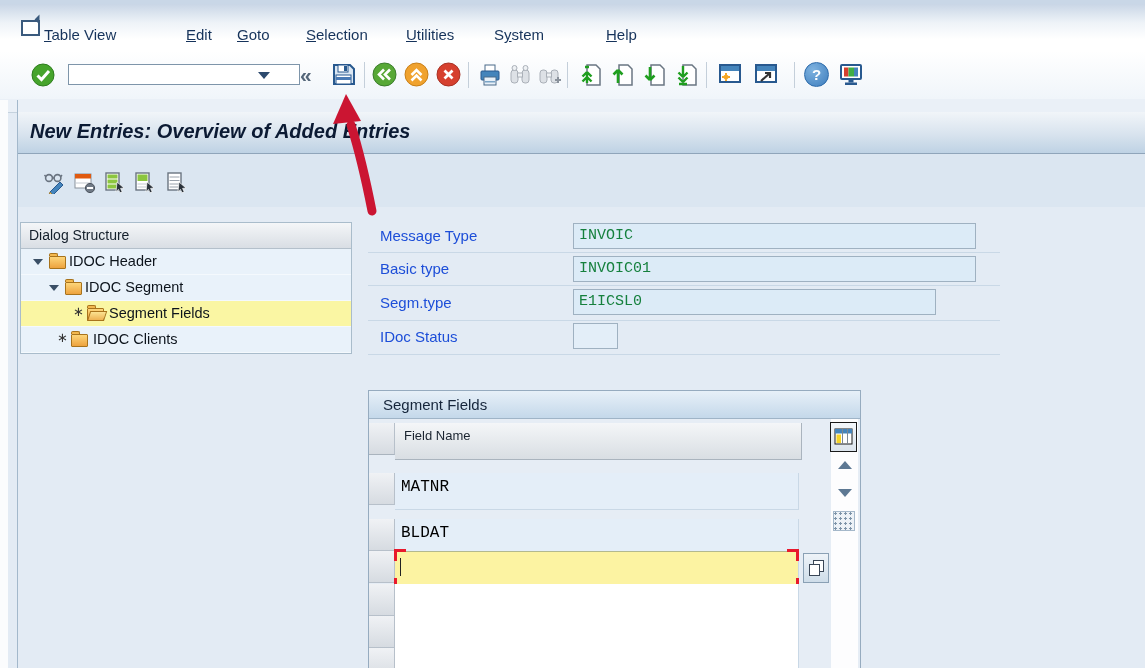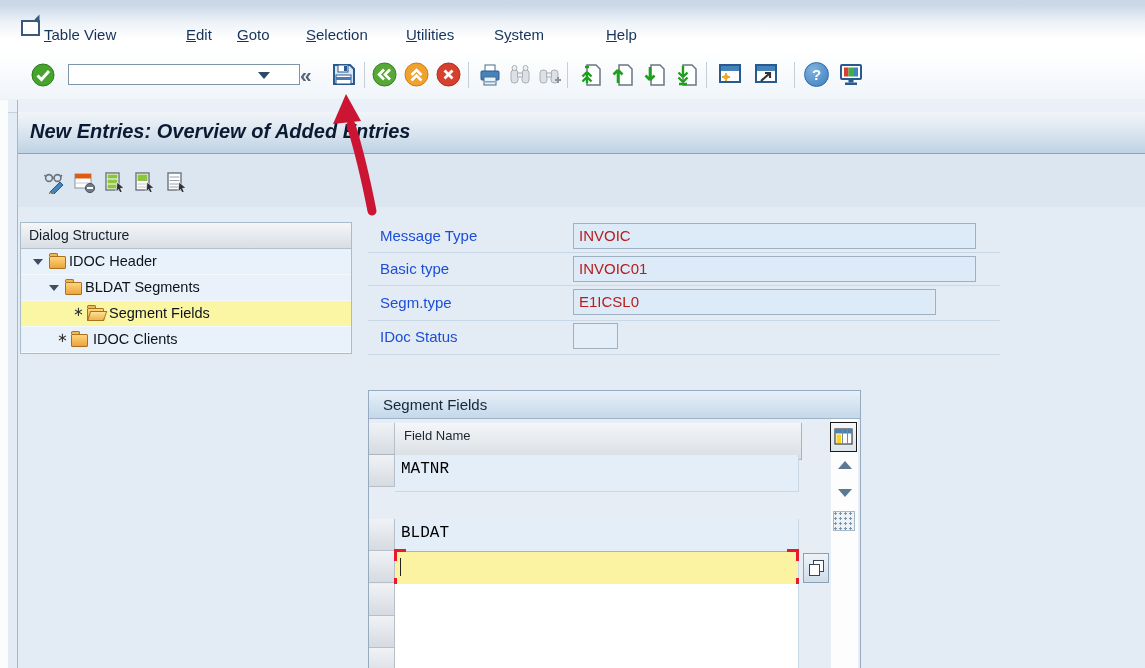--- a/index.html
+++ b/index.html
@@ -60,40 +60,40 @@
   .folder.open::after{content:"";position:absolute;left:-1px;top:2px;width:15px;height:8px;
     background:linear-gradient(#fbe291,#eeb253);border:1px solid #a8731c;transform:skewX(-18deg);transform-origin:bottom left;}
   .r1 .exp{left:12px}.r1 .folder{left:28px}.r1 .tlabel{left:48px}
   .r2 .exp{left:28px}.r2 .folder{left:44px}.r2 .tlabel{left:64px}
   .r3 .leaf{left:52px}.r3 .folder{left:66px}.r3 .tlabel{left:88px}
   .r4 .leaf{left:36px}.r4 .folder{left:50px}.r4 .tlabel{left:72px}
   
   .form{position:absolute;left:368px;top:217px;width:640px;height:142px;}
   .flabel{position:absolute;left:12px;font-size:15px;color:#1d4ed8;}
   .ffield{position:absolute;left:205px;height:24px;background:#dcebf7;border:1px solid #9fb1c1;}
-  .fval{display:block;padding:3px 0 0 5px;font-family:Liberation Sans, sans-serif;font-size:15px;color:#b91c1c;}
+  .fval{display:block;padding:3px 0 0 5px;font-family:Liberation Mono, monospace;font-size:15px;color:#15803d;}
   .f1 .flabel{top:10px}.f1 .ffield{top:6px;width:401px}
   .f2 .flabel{top:43px}.f2 .ffield{top:39px;width:401px}
   .f3 .flabel{top:77px}.f3 .ffield{top:72px;width:361px}
   .f4 .flabel{top:111px}.f4 .ffield{top:106px;width:43px;background:#e3eef8;}
   .fsep{position:absolute;left:0;width:632px;height:1px;background:#c9d8e6;}
   .fs1{top:35px}.fs2{top:68px}.fs3{top:103px}.fs4{top:137px}
   
   .tpanel{position:absolute;left:368px;top:390px;width:491px;height:278px;
     border:1px solid #96abbf;border-bottom:none;background:#e6edf5;overflow:hidden;}
   .t-title{height:27px;line-height:27px;padding-left:14px;font-size:15px;color:#15253a;
     background:linear-gradient(#e7f0f8,#c4d8ea);border-bottom:1px solid #9fb4c7;}
   .t-body{position:relative;height:250px;}
   .g-row{position:absolute;left:0;width:429px;height:32px;}
   .selc{position:absolute;left:0;top:0;width:25px;height:31px;
     background:linear-gradient(#f0f2f5,#d6dbe1);border-right:1px solid #b7c0ca;border-bottom:1px solid #b7c0ca;}
   .cell{position:absolute;left:26px;top:0;width:397px;height:31px;border-right:1px solid #c9d8e6;
     border-bottom:1px solid #c9d8e6;font-family:"Liberation Mono",monospace;font-size:16px;color:#000;
     padding:5px 0 0 6px;box-sizing:content-box;}
-  .g-head{top:4px}.row1{top:36px}.row2{top:68px}.row3{top:100px}.rowA{top:132px;height:33px}
+  .g-head{top:4px}.row1{top:54px}.row2{top:68px}.row3{top:100px}.rowA{top:132px;height:33px}
   .row5{top:165px}.row6{top:197px}.row7{top:229px}
   .g-head .cell{background:linear-gradient(#f4f6f8,#d9dee3);border-right:1px solid #aab4be;
     border-bottom:1px solid #aab4be;font-family:"Liberation Sans",sans-serif;font-size:13px;color:#1b2430;padding-left:9px;}
   .g-head .selc{border-bottom:1px solid #aab4be;}
   .r-filled .cell{background:#e4eef8;}
   .r-empty .cell{background:#ffffff;}
   .rowA .cell{background:#fcf3a2;border-top:1px solid #b3b98e;border-bottom:1px solid #b3b98e;height:30px;}
   .caret{position:absolute;left:5px;top:6px;width:1px;height:18px;background:#222;}
   .bk{position:absolute;width:9px;height:9px;}
   .bk-tl{left:-1px;top:-3px;border-left:3px solid #e8192c;border-top:3px solid #e8192c;}
@@ -310,21 +310,21 @@
   <div class="tree">
     <div class="tree-h">Dialog Structure</div>
     <div class="tr-row r1">
       <span class="exp"></span>
       <span class="folder"></span>
       <span class="tlabel">IDOC Header</span>
     </div>
     <div class="tr-row r2">
       <span class="exp"></span>
       <span class="folder"></span>
-      <span class="tlabel">BLDAT Segments</span>
+      <span class="tlabel">IDOC Segment</span>
     </div>
     <div class="tr-row r3 sel">
       <span class="leaf">∗</span>
       <span class="folder open"></span>
       <span class="tlabel">Segment Fields</span>
     </div>
     <div class="tr-row r4">
       <span class="leaf">∗</span>
       <span class="folder"></span>
       <span class="tlabel">IDOC Clients</span>

